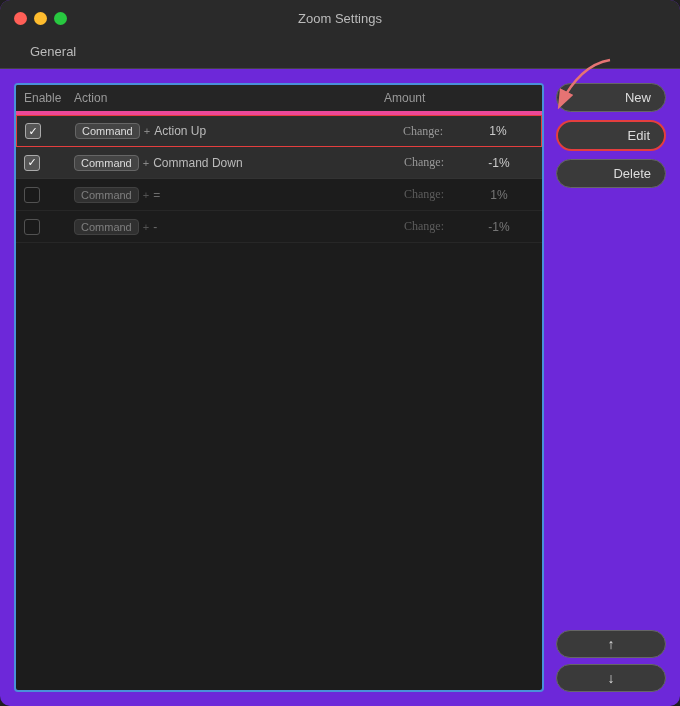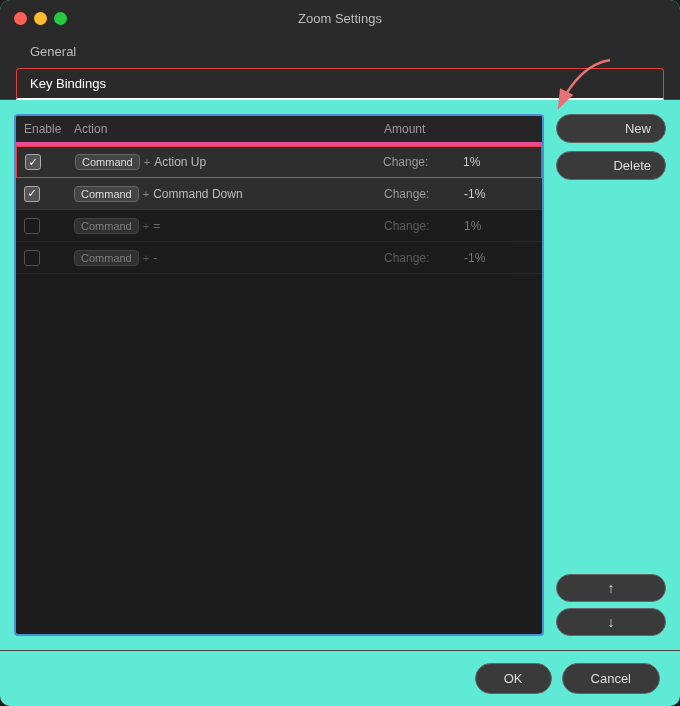--- a/index.html
+++ b/index.html
@@ -12,21 +12,21 @@
       height: 706px;
       overflow: hidden;
       display: flex;
       flex-direction: column;
       align-items: center;
     }
 
     .window {
       width: 680px;
       height: 706px;
-      background: #5eead4;
+      background: #6d28d9;
       border-radius: 10px;
       display: flex;
       flex-direction: column;
       position: relative;
     }
 
     .title-bar {
       display: flex;
       align-items: center;
       justify-content: center;
@@ -59,21 +59,20 @@
       color: #bbb;
       font-weight: 500;
     }
 
     .tab-bar {
       display: flex;
       padding: 0 16px;
       border-bottom: 1px solid #444;
       background: #2a2a2a;
       flex-shrink: 0;
-      flex-direction: column;
     }
 
     .tab {
       padding: 8px 14px;
       font-size: 13px;
       color: #bbb;
       cursor: pointer;
       border-bottom: 2px solid transparent;
       margin-bottom: -1px;
     }
@@ -122,20 +121,21 @@
     }
 
     .table-row {
       display: grid;
       grid-template-columns: 50px 1fr 80px 70px;
       padding: 5px 8px;
       align-items: center;
       border-bottom: 1px solid #333;
       font-size: 12px;
       min-height: 32px;
+      text-align: center;
     }
 
     .table-row.selected {
       background: #3a3a3a;
       border: 1.5px solid #e53e3e;
     }
 
     .table-row.enabled-row {
       background: #2e2e2e;
     }
@@ -190,20 +190,21 @@
     }
 
     .key-action-text {
       color: #bbb;
       font-size: 12px;
     }
 
     .action-col {
       color: #999;
       font-size: 12px;
+      font-family: Liberation Serif, serif;
     }
 
     .amount-col {
       font-size: 12px;
       color: #ccc;
     }
 
     .right-panel {
       display: flex;
       flex-direction: column;
@@ -284,21 +285,20 @@
     <div class="title-bar-buttons">
       <div class="traffic-light tl-close"></div>
       <div class="traffic-light tl-min"></div>
       <div class="traffic-light tl-max"></div>
     </div>
     <span class="title-text">Zoom Settings</span>
   </div>
 
   <div class="tab-bar">
     <div class="tab">General</div>
-    <div class="tab active">Key Bindings</div>
   </div>
 
   <div class="content-area">
 
     <div class="table-panel">
       <div class="table-header">
         <span>Enable</span>
         <span>Action</span>
         <span>Amount</span>
       </div>
@@ -346,36 +346,33 @@
           </div>
           <span class="action-col">Change:</span>
           <span class="amount-col">-1%</span>
         </div>
 
       </div>
     </div>
 
     <div class="right-panel">
       <button class="btn">New</button>
+      <button class="btn edit-btn">Edit</button>
       <button class="btn">Delete</button>
       <div class="spacer"></div>
       <div class="arrow-btns">
         <button class="arrow-btn">↑</button>
         <button class="arrow-btn">↓</button>
       </div>
     </div>
 
     <svg class="annotation-arrow" width="80" height="60" style="position:absolute; top:55px; right:60px; pointer-events:none; z-index:10;">
       <defs>
         <marker id="arrowhead" markerWidth="8" markerHeight="6" refX="6" refY="3" orient="auto">
           <polygon points="0 0, 8 3, 0 6" fill="#e57373"></polygon>
         </marker>
       </defs>
       <path d="M 70 5 Q 40 10 20 50" stroke="#e57373" stroke-width="2.5" fill="none" marker-end="url(#arrowhead)"></path>
     </svg>
 
   </div>
 
-  <div class="footer">
-    <button class="footer-btn">OK</button>
-    <button class="footer-btn">Cancel</button>
-  </div>
 </div>
 
 </body></html>

